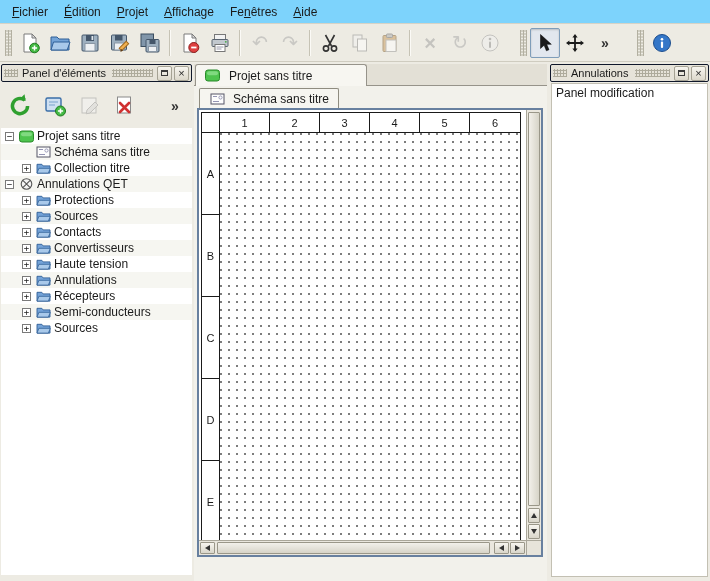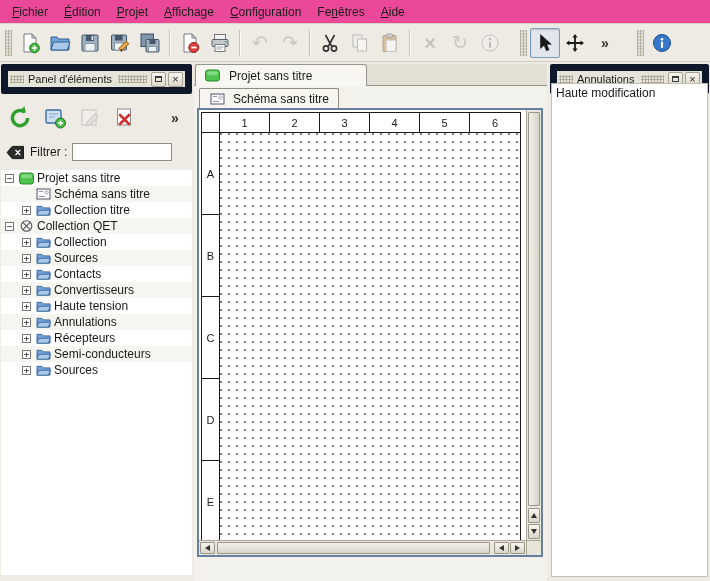--- a/index.html
+++ b/index.html
@@ -4,41 +4,41 @@
 <style>
   html,body{margin:0;padding:0;}
   body{
     width:710px;height:581px;position:relative;overflow:hidden;
     background:#edebe3;
     font-family:"Liberation Sans","DejaVu Sans",sans-serif;
     font-size:12px;color:#1a1a1a;
     -webkit-user-select:none;user-select:none;
   }
   
-  .menubar{position:absolute;left:0;top:0;right:0;height:23px;background:#ec4899;
+  .menubar{position:absolute;left:0;top:0;right:0;height:23px;background:#7dd3fc;
     border-bottom:1px solid #d6d3c7;display:flex;align-items:center;padding-left:4px;}
   .menu-item{padding:3px 8px;white-space:nowrap;}
   .menu-item .u{text-decoration:underline;}
   
   .toolbar{position:absolute;left:0;top:24px;right:0;height:37px;background:#edebe3;
     border-bottom:1px solid #cfccc0;display:flex;align-items:center;padding-left:2px;}
   .tgrip{width:7px;height:26px;margin:0 3px;flex:none;
     background-image:radial-gradient(#b3b0a1 1px,transparent 1.3px);
     background-size:3px 3px;background-position:center;}
   .tbtn{width:30px;height:30px;flex:none;display:flex;align-items:center;justify-content:center;
     border:1px solid transparent;border-radius:2px;box-sizing:border-box;}
   .tbtn.active{background:#e2e7ee;border:1px solid #7f9db9;box-shadow:inset 0 1px 2px rgba(0,0,0,.18);}
   .tbtn.disabled{opacity:.5;}
   .tsep{width:0;height:26px;margin:0 4px;flex:none;border-left:1px solid #c6c3b5;border-right:1px solid #fbfaf6;}
   .glyph{font-size:18px;line-height:1;color:#3a3a3a;}
   .glyph.gray{color:#a6a6a6;}
   .chev{font-size:14px;font-weight:bold;color:#333;}
   
   .dock-title{height:16px;display:flex;align-items:center;background:#e6e3d9;
-    border:7px solid #0f172a;border-radius:2px;margin:0 1px 2px 1px;font-size:11px;}
+    border:1px solid #0f172a;border-radius:2px;margin:0 1px 2px 1px;font-size:11px;}
   .dt-grip{flex:0 0 14px;height:8px;margin:0 2px;
     background-image:radial-gradient(#aeab9c 1px,transparent 1.2px);background-size:3px 3px;}
   .dt-fill{flex:1;height:8px;margin:0 4px;
     background-image:radial-gradient(#aeab9c 1px,transparent 1.2px);background-size:3px 3px;}
   .dt-label{padding:0 2px;white-space:nowrap;background:#e6e3d9;}
   .dt-btn{width:13px;height:13px;margin-right:2px;flex:none;display:flex;align-items:center;
     justify-content:center;border:1px solid #a5a294;background:linear-gradient(#f7f5ef,#dcd8cb);border-radius:2px;}
   .float-glyph{display:block;width:7px;height:6px;border:1px solid #3a3a3a;border-top-width:2px;box-sizing:border-box;}
   .close-glyph{font-size:11px;line-height:1;color:#2a2a2a;}
   
@@ -119,21 +119,20 @@
     border:1px solid #c3c0b3;padding:2px 4px;box-sizing:border-box;}
 </style>
 </head>
 <body>
 
 <div class="menubar">
     <span class="menu-item"><span class="u">F</span>ichier</span>
     <span class="menu-item"><span class="u">É</span>dition</span>
     <span class="menu-item"><span class="u">P</span>rojet</span>
     <span class="menu-item"><span class="u">A</span>ffichage</span>
-    <span class="menu-item"><span class="u">C</span>onfiguration</span>
     <span class="menu-item">Fe<span class="u">n</span>êtres</span>
     <span class="menu-item"><span class="u">A</span>ide</span>
   </div>
 <div class="toolbar">
     <div class="tgrip" style="margin-left: 3px;"></div>
     <div class="tbtn">
       <span style="display: flex;">
         <svg width="22" height="22" viewBox="0 0 22 22">
           <path d="M5 2h8l4 4v14H5z" fill="#fff" stroke="#7a7a7a"></path>
           <path d="M13 2v4h4z" fill="#d9d9d9" stroke="#7a7a7a"></path>
@@ -340,30 +339,20 @@
             <path d="M7 9l9 9M16 9l-9 9" stroke="#d03030" stroke-width="2.6" stroke-linecap="round"></path>
           </svg>
         </span>
       </div>
       <div class="chevbtn">
         <span style="display: flex;">
           <span class="chev">»</span>
         </span>
       </div>
     </div>
-  <div class="filter-row">
-    <span class="js-icon" style="display:flex">
-        <svg width="19" height="15" viewBox="0 0 20 16">
-          <path d="M6.5 1.5h12v13h-12L1 8z" fill="#2b2b2b" stroke="#111"></path>
-          <path d="M10 5.2l5 5.6M15 5.2l-5 5.6" stroke="#fff" stroke-width="1.5"></path>
-        </svg>
-      </span>
-    <span class="filter-label">Filtrer :</span>
-    <input class="filter-input" value="" style="">
-  </div>
   <div class="tree">
       <div class="tree-row" style="padding-left: 4px;">
         <span class="expander">−</span>
         <span class="ticon">
           <svg width="15" height="13" viewBox="0 0 15 13">
             <rect x="0.5" y="1" width="14" height="11" rx="2.5" fill="#4ec44e" stroke="#2a8a2a"></rect>
             <rect x="2" y="2.2" width="11" height="4" rx="2" fill="#8ade8a" opacity="0.85"></rect>
           </svg>
         </span>
         <span class="tlabel">Projet sans titre</span>
@@ -390,31 +379,31 @@
         <span class="tlabel">Collection titre</span>
       </div>
       <div class="tree-row" style="padding-left: 4px;">
         <span class="expander">−</span>
         <span class="ticon">
           <svg width="15" height="14" viewBox="0 0 14 14">
             <circle cx="7" cy="7" r="5.3" fill="#f4f4f4" stroke="#555" stroke-width="1.1"></circle>
             <path d="M3.6 3.6l6.8 6.8M10.4 3.6l-6.8 6.8" stroke="#555" stroke-width="1.1"></path>
           </svg>
         </span>
-        <span class="tlabel">Collection QET</span>
-      </div>
-      <div class="tree-row" style="padding-left: 21px;">
-        <span class="expander">+</span>
-        <span class="ticon">
-          <svg width="15" height="12" viewBox="0 0 15 12">
-            <path d="M1 2.3h4.8l1.3 1.6H14v7.2H1z" fill="#74a3d8" stroke="#2f5e96" stroke-width="0.9"></path>
-            <path d="M1 11.1l1.9-4.8h11.4l-1.9 4.8z" fill="#a9c9ea" stroke="#2f5e96" stroke-width="0.8"></path>
-          </svg>
-        </span>
-        <span class="tlabel">Collection</span>
+        <span class="tlabel">Annulations QET</span>
+      </div>
+      <div class="tree-row" style="padding-left: 21px;">
+        <span class="expander">+</span>
+        <span class="ticon">
+          <svg width="15" height="12" viewBox="0 0 15 12">
+            <path d="M1 2.3h4.8l1.3 1.6H14v7.2H1z" fill="#74a3d8" stroke="#2f5e96" stroke-width="0.9"></path>
+            <path d="M1 11.1l1.9-4.8h11.4l-1.9 4.8z" fill="#a9c9ea" stroke="#2f5e96" stroke-width="0.8"></path>
+          </svg>
+        </span>
+        <span class="tlabel">Protections</span>
       </div>
       <div class="tree-row" style="padding-left: 21px;">
         <span class="expander">+</span>
         <span class="ticon">
           <svg width="15" height="12" viewBox="0 0 15 12">
             <path d="M1 2.3h4.8l1.3 1.6H14v7.2H1z" fill="#74a3d8" stroke="#2f5e96" stroke-width="0.9"></path>
             <path d="M1 11.1l1.9-4.8h11.4l-1.9 4.8z" fill="#a9c9ea" stroke="#2f5e96" stroke-width="0.8"></path>
           </svg>
         </span>
         <span class="tlabel">Sources</span>
@@ -569,15 +558,15 @@
     <span class="dt-label">Annulations</span>
     <span class="dt-fill"></span>
     <span class="dt-btn">
         <span class="float-glyph"></span>
       </span>
     <span class="dt-btn">
         <span class="close-glyph">×</span>
       </span>
   </div>
   <div class="undo-list">
-    <div>Haute modification</div>
+    <div>Panel modification</div>
   </div>
 </div>
 
 </body></html>

